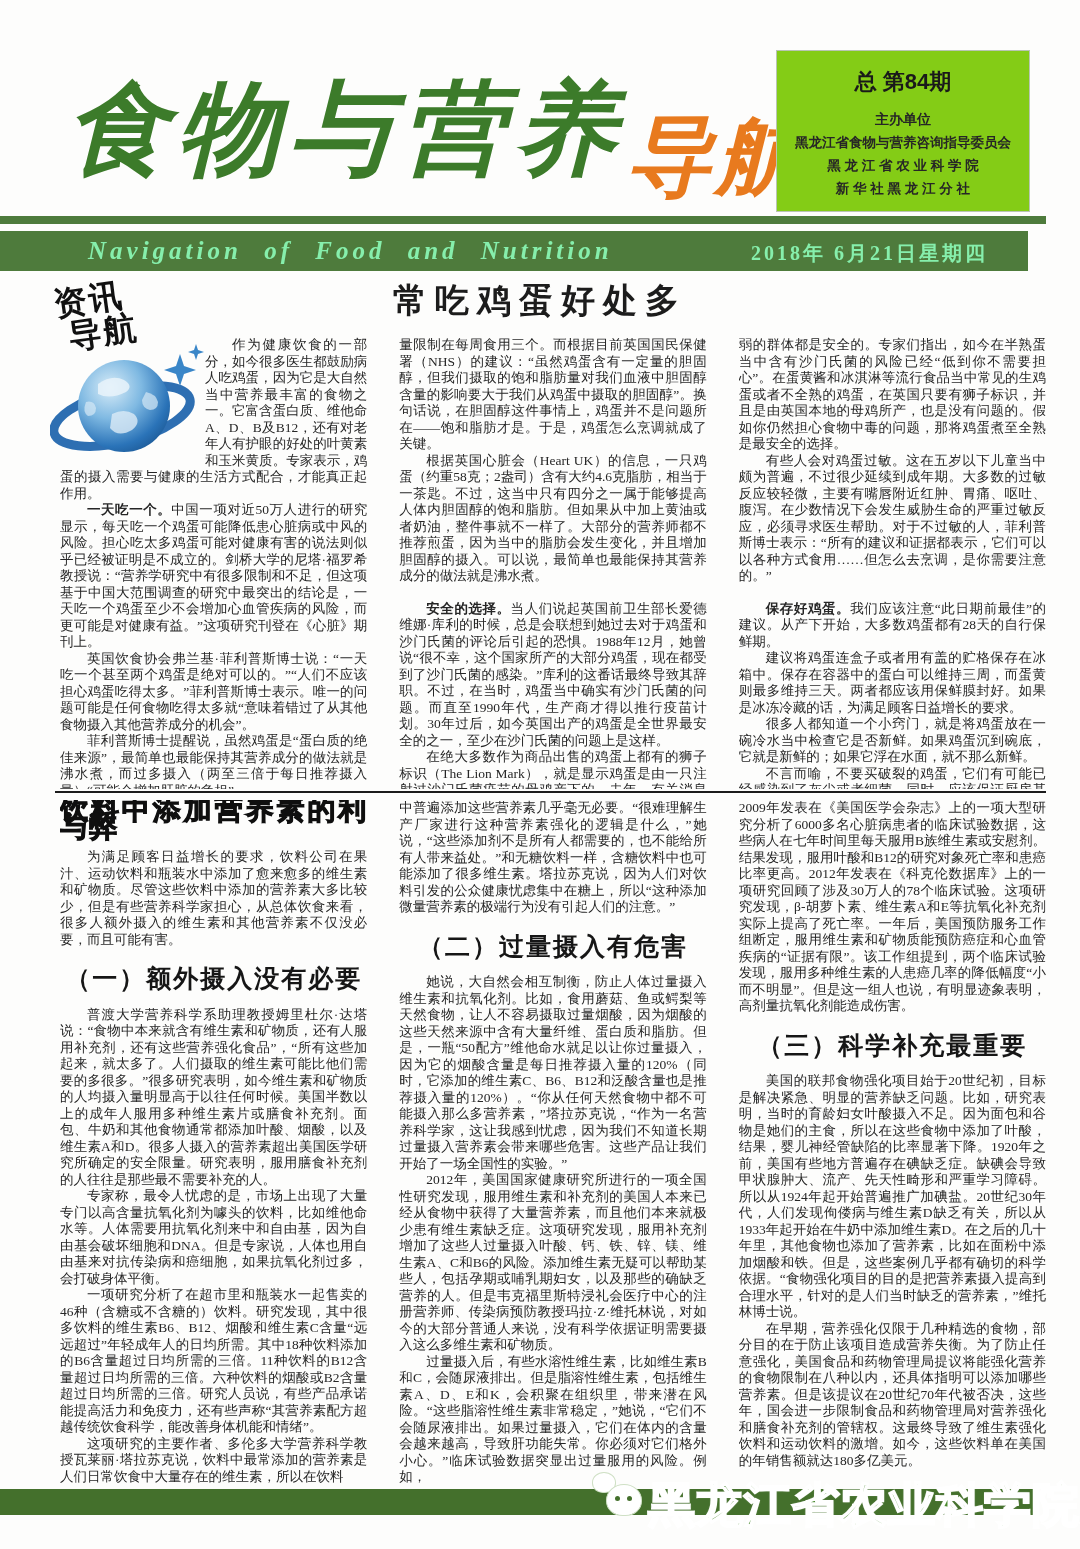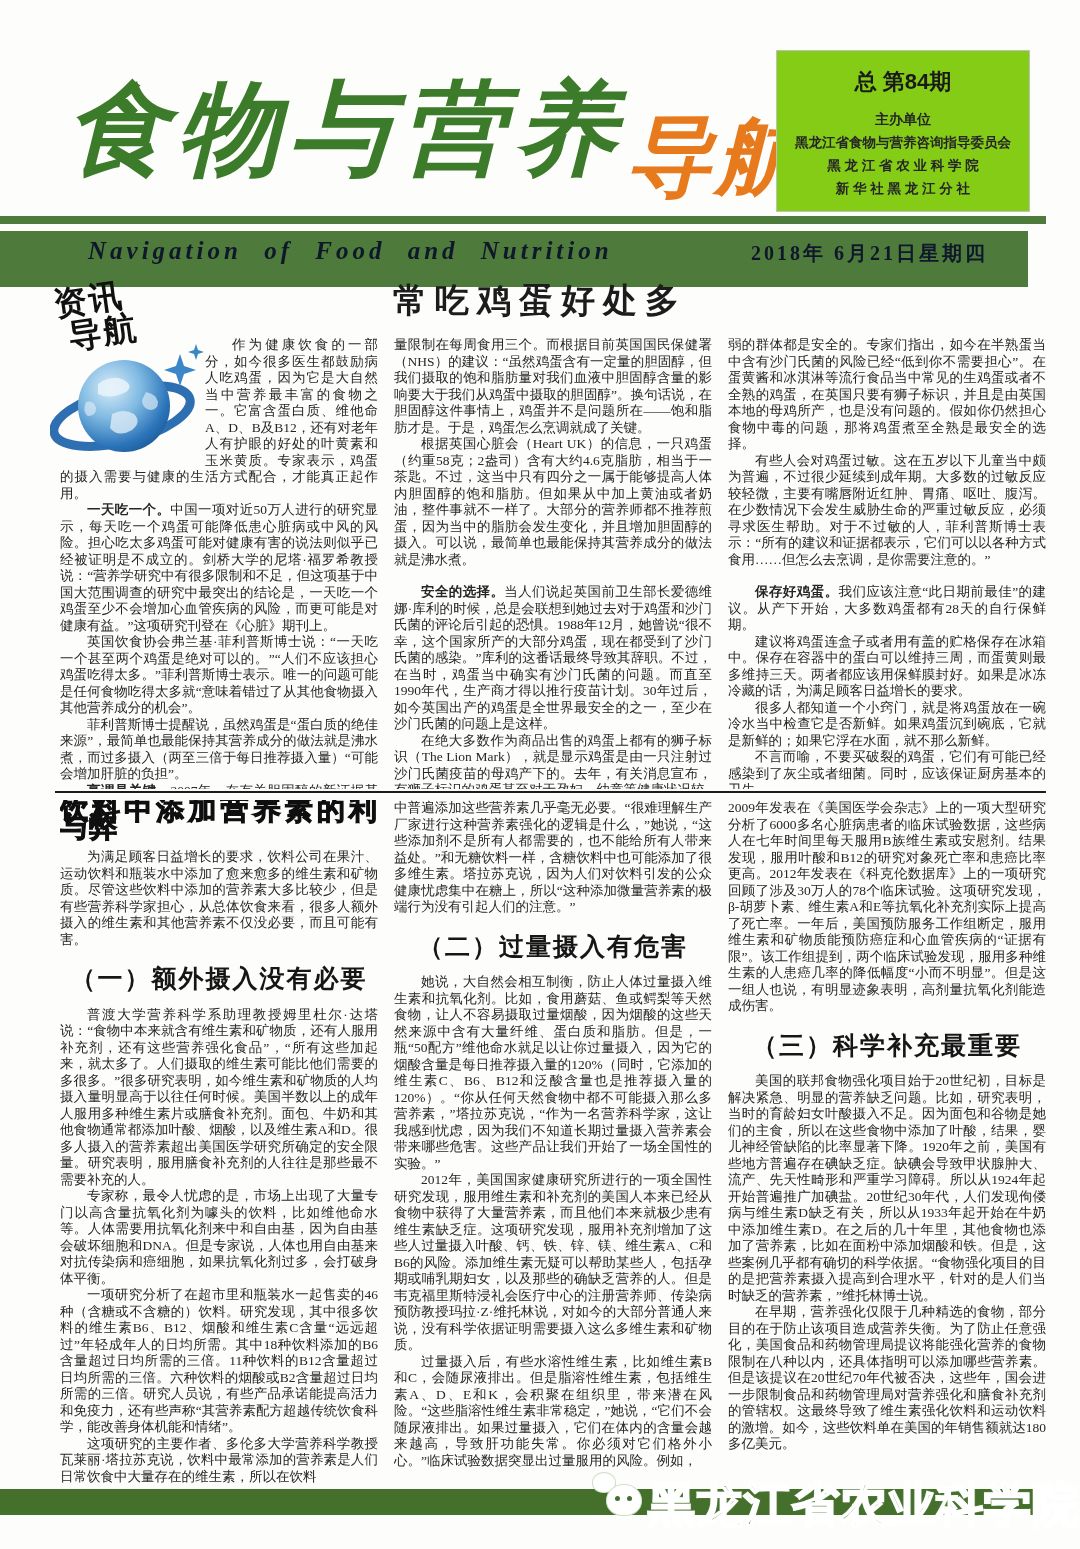--- a/index.html
+++ b/index.html
@@ -8,33 +8,33 @@
 
   
   .brand{position:absolute;left:66px;top:62px;white-space:nowrap;}
   .brand .green{font-size:102px;font-weight:bold;color:#3c7b2a;letter-spacing:10px;font-style:italic;}
   .brand .orange{font-size:86px;font-weight:bold;color:#e87a1e;letter-spacing:4px;font-style:italic;vertical-align:-22px;}
   .issue-box{position:absolute;left:776px;top:50px;width:252px;height:160px;border:1px solid #b9c4b4;background:#84cc16;text-align:center;font-family:"Liberation Sans",sans-serif;}
   .issue-no{margin-top:16px;font-size:22px;font-weight:bold;color:#1a1a1a;}
   .org-label{margin-top:14px;font-size:14px;font-weight:bold;}
   .org-line{margin-top:5px;font-size:13.5px;font-weight:bold;white-space:nowrap;}
   .rule-thin{position:absolute;left:0;top:216px;width:1046px;height:8px;background:#4e7b3c;}
-  .banner{position:absolute;left:0;top:231px;width:1028px;height:56px;background:#4e7b3c;color:#0f172a;}
+  .banner{position:absolute;left:0;top:231px;width:1028px;height:40px;background:#4e7b3c;color:#86efac;}
   .banner .en{position:absolute;left:88px;top:6px;font-size:25px;font-style:italic;font-weight:bold;letter-spacing:4px;word-spacing:12px;font-family:"Liberation Serif",serif;}
   .banner .date{position:absolute;right:40px;top:9px;font-size:20px;font-weight:bold;letter-spacing:3px;}
 
   
   .logo{position:absolute;left:48px;top:282px;width:160px;height:170px;}
   .logo-text{position:absolute;left:8px;top:0;font-size:33px;font-weight:bold;color:#111;line-height:34px;transform:rotate(-8deg);letter-spacing:2px;font-family:"Liberation Serif",serif;}
   .logo-text .l2{margin-left:10px;display:block;}
   .globe-wrap{position:absolute;left:2px;top:62px;}
 
   
   .a1-title{position:absolute;left:0;top:278px;width:1080px;text-align:center;font-size:34px;font-weight:600;letter-spacing:8px;color:#1c1c1c;}
-  .cols{position:absolute;display:flex;gap:16px;left:60px;width:986px;}
+  .cols{position:absolute;display:flex;gap:32px;left:60px;width:986px;}
   .cols1{top:337px;height:452px;}
   .cols2{top:800px;height:688px;}
   .col{width:318px;overflow:hidden;font-size:13.5px;line-height:16.5px;text-align:justify;}
   .col p{margin:0;text-indent:2em;}
   .col p.noind{text-indent:0;}
   .col p.gap{margin-top:16px;}
   .lead{font-family:"Liberation Sans",sans-serif;font-weight:bold;}
   .float-spacer{float:left;width:145px;height:116px;}
   .divider{position:absolute;left:55px;top:791px;width:991px;height:2px;background:#1c1c1c;}
 

